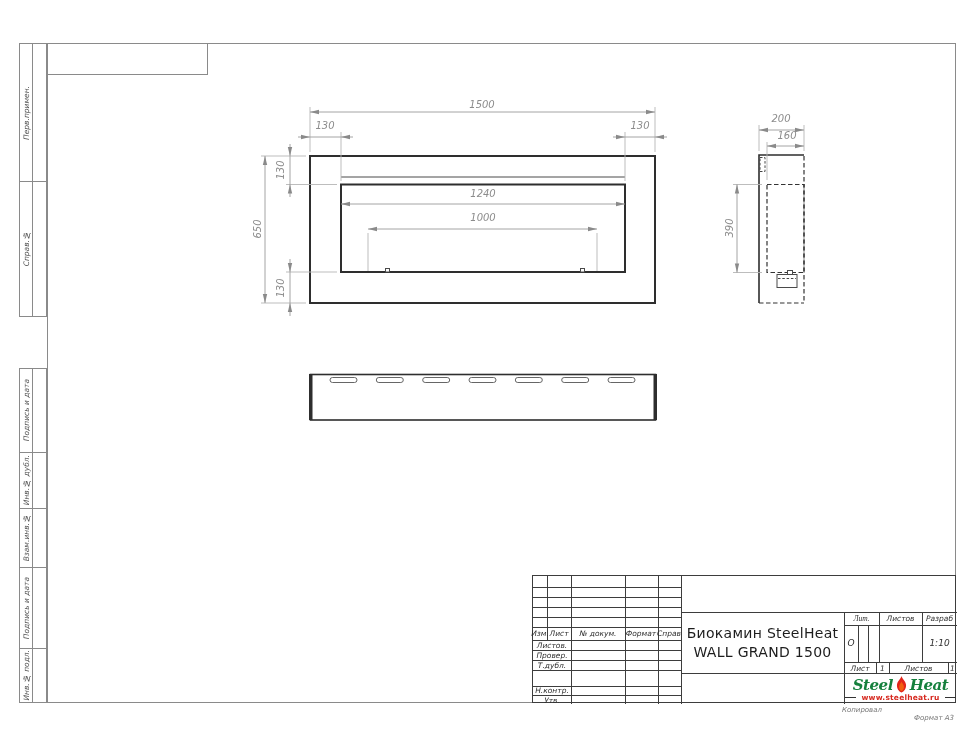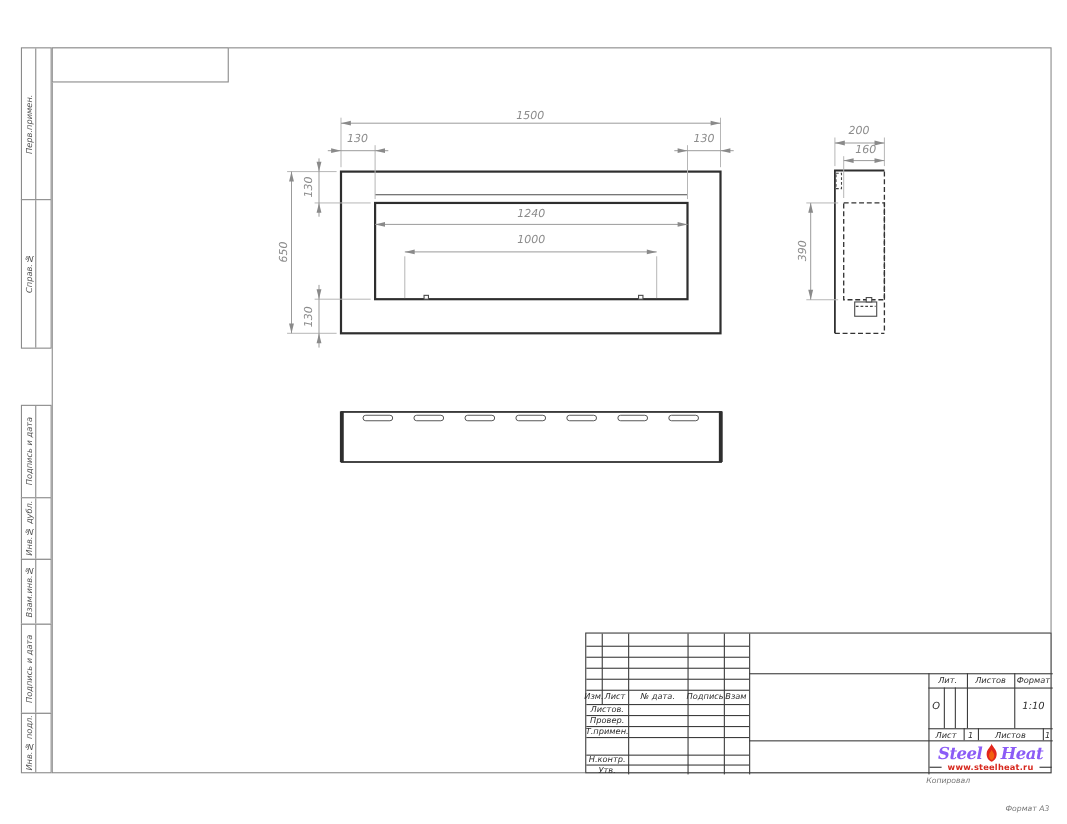--- a/index.html
+++ b/index.html
@@ -25,21 +25,21 @@
   .vl{width:1px;}
   .tb-t{position:absolute;font:italic 7.5px "DejaVu Sans",sans-serif;color:#2f2f2f;
         transform:translate(-50%,-50%);white-space:nowrap;}
   .tb-title{position:absolute;left:148px;top:36px;width:163px;height:61px;
             display:flex;flex-direction:column;align-items:center;justify-content:center;
             gap:3px;color:#1d1d1d;}
   .tb-title div{font:14px "DejaVu Sans",sans-serif;letter-spacing:.3px;white-space:nowrap;}
   .logo-cell{position:absolute;left:311px;top:97px;width:113px;height:31px;
              display:flex;flex-direction:column;align-items:center;justify-content:center;}
   .logo-row{display:flex;align-items:center;gap:1px;line-height:1;}
-  .logo-word{font:italic bold 15px "DejaVu Serif",serif;color:#8b5cf6;letter-spacing:-.5px;}
+  .logo-word{font:italic bold 15px "DejaVu Serif",serif;color:#15803d;letter-spacing:-.5px;}
   .logo-url-row{display:flex;align-items:center;gap:5px;margin-top:-1px;}
   .url-line{width:11px;height:1px;background:#333;}
   .logo-url{font:bold 7.5px "DejaVu Sans",sans-serif;color:#d6281e;letter-spacing:.2px;}
   .below-lab{position:absolute;font:italic 7px "DejaVu Sans",sans-serif;color:#777;
              transform:translate(-50%,0);white-space:nowrap;}
   
   svg.views{position:absolute;left:0;top:0;}
   .ol{fill:#fff;stroke:#2e2e2e;stroke-width:2;}
   .olopen{fill:none;stroke:#2e2e2e;stroke-width:1.6;}
   .thin{fill:#fff;stroke:#4a4a4a;stroke-width:1;}
@@ -224,34 +224,38 @@
     <div class="vl" style="left:346px;top:36px;height:50px;"></div>
     <div class="vl" style="left:389px;top:36px;height:50px;"></div>
     <div class="vl" style="left:324.5px;top:48.5px;height:37.5px;"></div>
     <div class="vl" style="left:334.5px;top:48.5px;height:37.5px;"></div>
     <div class="vl" style="left:343px;top:86px;height:11px;"></div>
     <div class="vl" style="left:356px;top:86px;height:11px;"></div>
     <div class="vl" style="left:415px;top:86px;height:11px;"></div>
 
     <div class="tb-t" style="left:7px;top:57px;">Изм.</div>
     <div class="tb-t" style="left:26px;top:57px;">Лист</div>
-    <div class="tb-t" style="left:65px;top:57px;">№ дата.</div>
-    <div class="tb-t" style="left:108px;top:57px;">Подпись</div>
-    <div class="tb-t" style="left:136px;top:57px;">Взам</div>
+    <div class="tb-t" style="left:65px;top:57px;">№ докум.</div>
+    <div class="tb-t" style="left:108px;top:57px;">Формат</div>
+    <div class="tb-t" style="left:136px;top:57px;">Справ</div>
 
     <div class="tb-t" style="left:19px;top:69px;">Листов.</div>
     <div class="tb-t" style="left:19px;top:79px;font-style:italic;">Провер.</div>
-    <div class="tb-t" style="left:19px;top:89px;">Т.примен.</div>
+    <div class="tb-t" style="left:19px;top:89px;">Т.дубл.</div>
     <div class="tb-t" style="left:19px;top:114px;">Н.контр.</div>
     <div class="tb-t" style="left:19px;top:123.5px;">Утв.</div>
 
-
-    <div class="tb-t" style="left:328.5px;top:42px;">Лит.</div>
+    <div class="tb-title">
+      <div>Биокамин SteelHeat</div>
+      <div>WALL GRAND 1500</div>
+    </div>
+
+    <div class="tb-t" style="left:328.5px;top:42px;font-family:Liberation Serif, serif;">Лит.</div>
     <div class="tb-t" style="left:367.5px;top:42px;">Листов</div>
-    <div class="tb-t" style="left:406.5px;top:42px;">Формат</div>
+    <div class="tb-t" style="left:406.5px;top:42px;">Разраб</div>
     <div class="tb-t" style="left:318px;top:67px;font-size:9px;">О</div>
     <div class="tb-t" style="left:406.5px;top:67px;font-size:9px;">1:10</div>
 
     <div class="tb-t" style="left:327px;top:91.5px;">Лист</div>
     <div class="tb-t" style="left:349.5px;top:91.5px;">1</div>
     <div class="tb-t" style="left:385.5px;top:91.5px;font-style:italic;">Листов</div>
     <div class="tb-t" style="left:419.5px;top:91.5px;">1</div>
 
     <div class="logo-cell">
       <div class="logo-row">
@@ -264,15 +268,15 @@
       </div>
       <div class="logo-url-row">
         <span class="url-line"></span>
         <span class="logo-url">www.steelheat.ru</span>
         <span class="url-line"></span>
       </div>
     </div>
   </div>
 
   <div class="below-lab" style="left:862px;top:706px;">Копировал</div>
-  <div class="below-lab" style="left:934px;top:731px;">Формат А3</div>
+  <div class="below-lab" style="left:934px;top:714px;">Формат А3</div>
 
 </div>
 
 </body></html>

